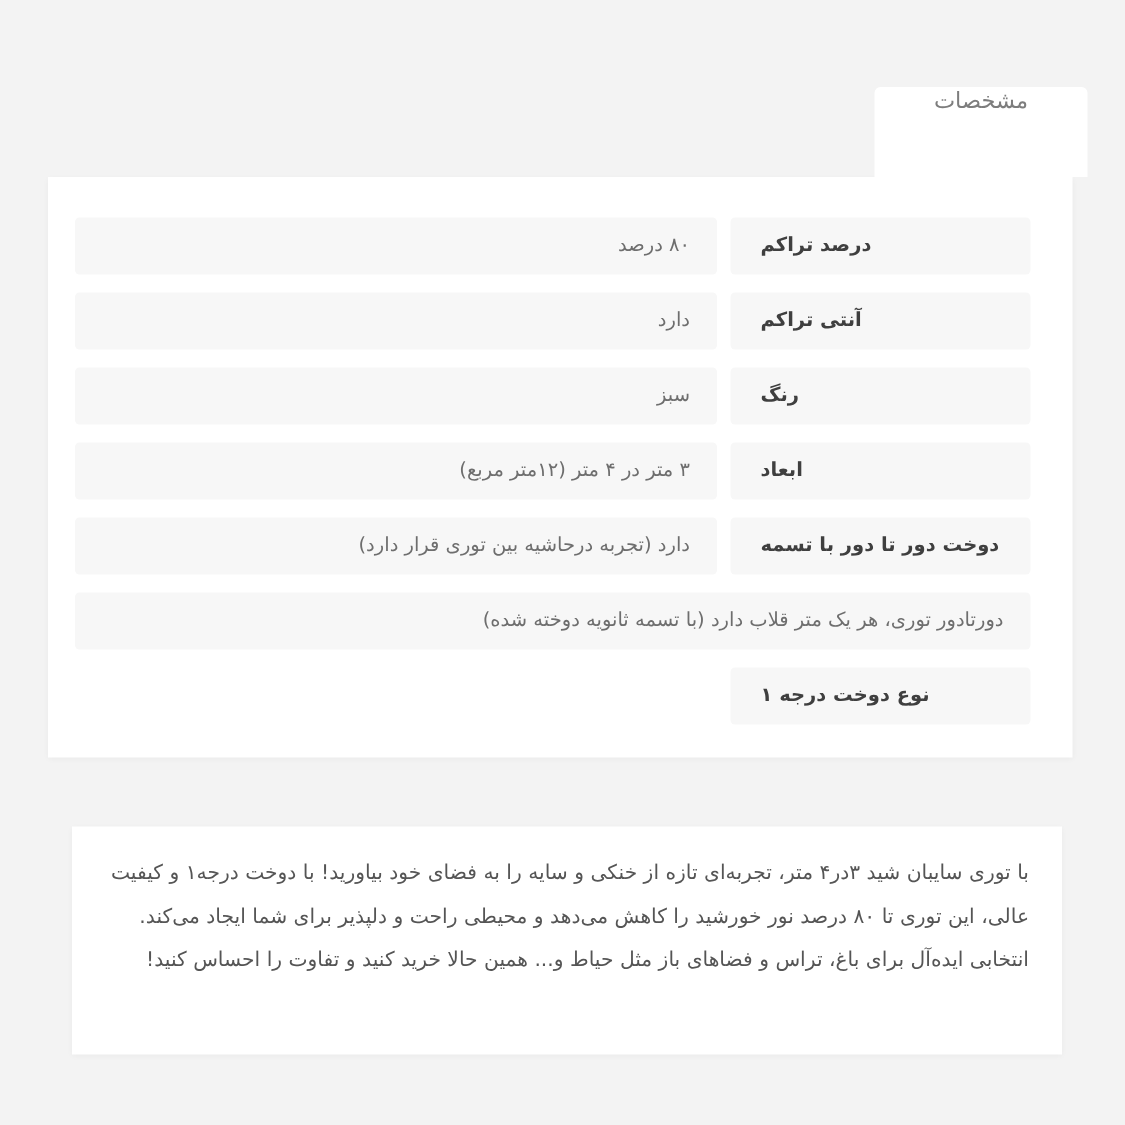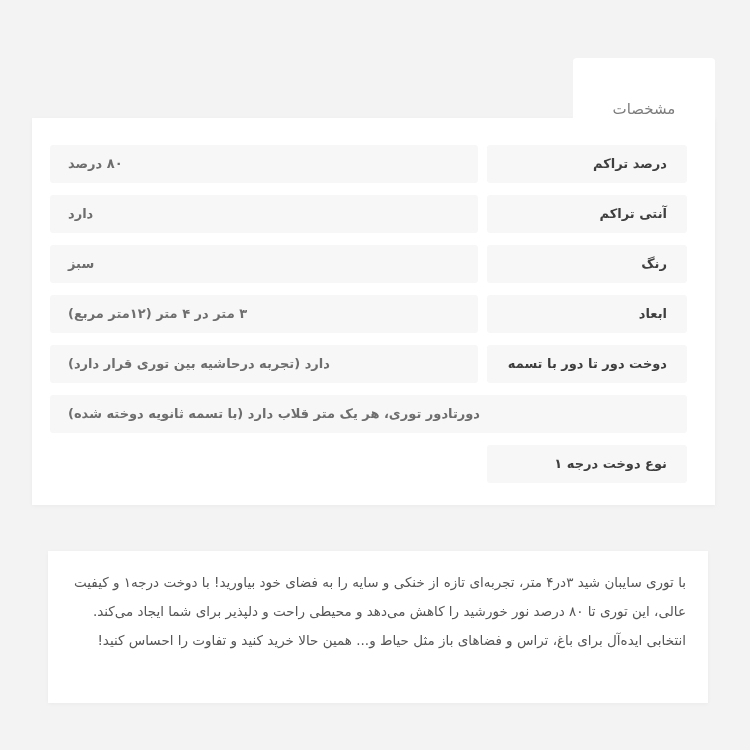--- a/index.html
+++ b/index.html
@@ -7,27 +7,27 @@
   body {
     position: relative;
     background: var(--page-bg, #f3f3f3);
     font-family: "DejaVu Sans", sans-serif;
     direction: rtl;
     overflow: hidden;
   }
   .tab {
     position: absolute;
     top: 58px;
-    right: 35px;
+    right: 25px;
     width: 142px;
     height: 60px;
     background: var(--panel-bg, #ffffff);
     border-radius: 4px 4px 0 0;
     display: flex;
-    align-items: flex-end;
+    align-items: flex-start;
     justify-content: center;
     z-index: 2;
   }
   .tab span {
     color: var(--tab-color, #7d7d7d);
     font-size: 15px;
   }
   .specs-panel {
     position: absolute;
     top: 118px;
@@ -44,40 +44,39 @@
     column-gap: 9px;
     height: 38px;
     margin-bottom: 12px;
   }
   .spec-label {
     flex: none;
     width: 200px;
     background: var(--cell-bg, #f7f7f7);
     border-radius: 3px;
     line-height: 38px;
-    text-align: right;
+    text-align: left;
     padding: 0 20px;
     color: var(--label-color, #3f3f3f);
     font-size: 13px;
     font-weight: 700;
     white-space: nowrap;
     overflow: hidden;
   }
   .spec-value {
     flex: 1;
     background: var(--cell-bg, #f7f7f7);
     border-radius: 3px;
     line-height: 38px;
-    text-align: left;
+    text-align: right;
     padding: 0 18px;
     color: var(--value-color, #6e6e6e);
     font-size: 13px;
     white-space: nowrap;
     overflow: hidden;
-    font-weight: bold;
   }
   .desc-panel {
     position: absolute;
     top: 551px;
     right: 42px;
     left: 48px;
     min-height: 152px;
     background: var(--panel-bg, #ffffff);
     box-shadow: 0 1px 4px rgba(0,0,0,0.04);
     padding: 17px 22px;

